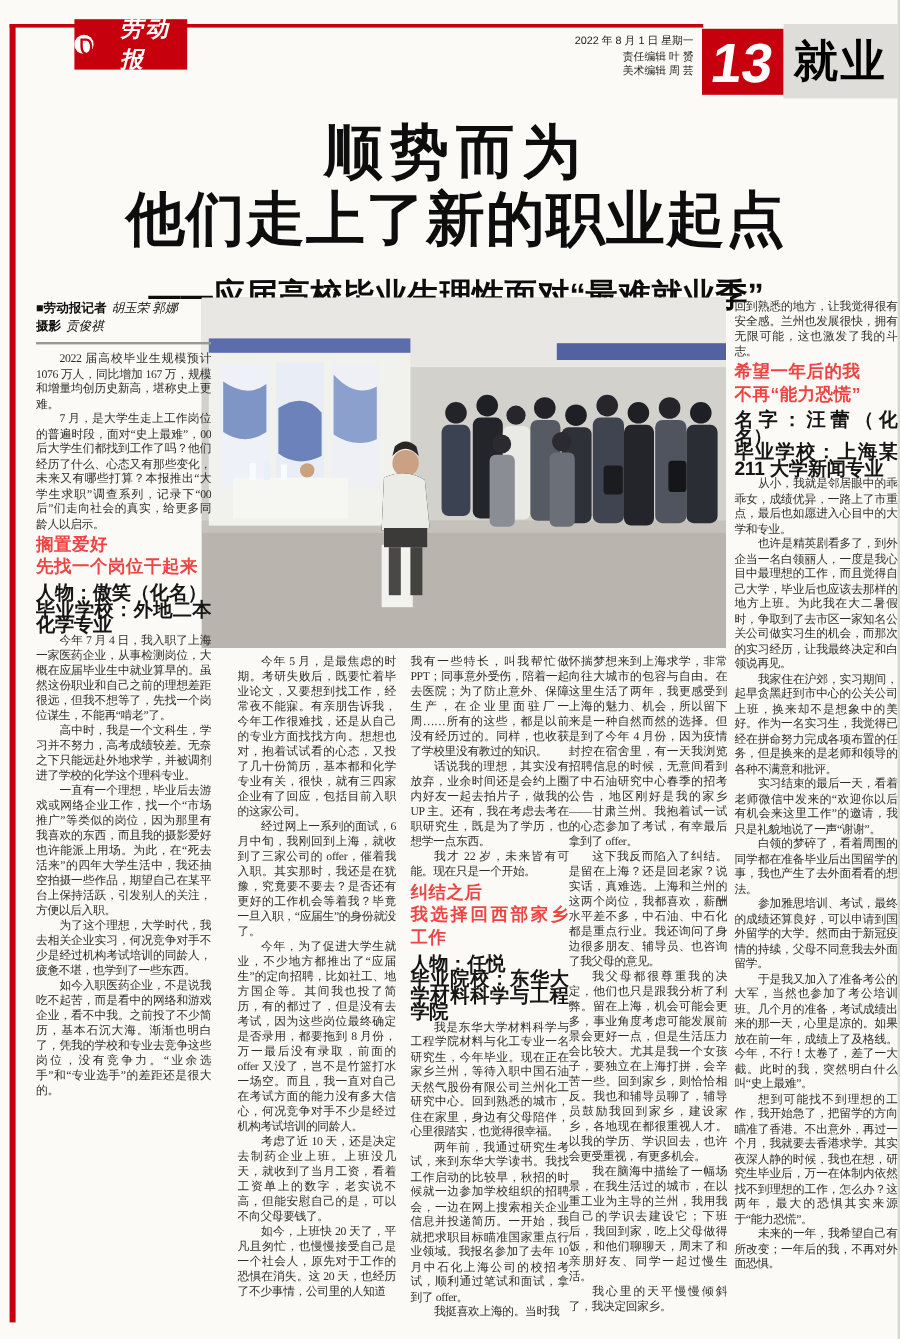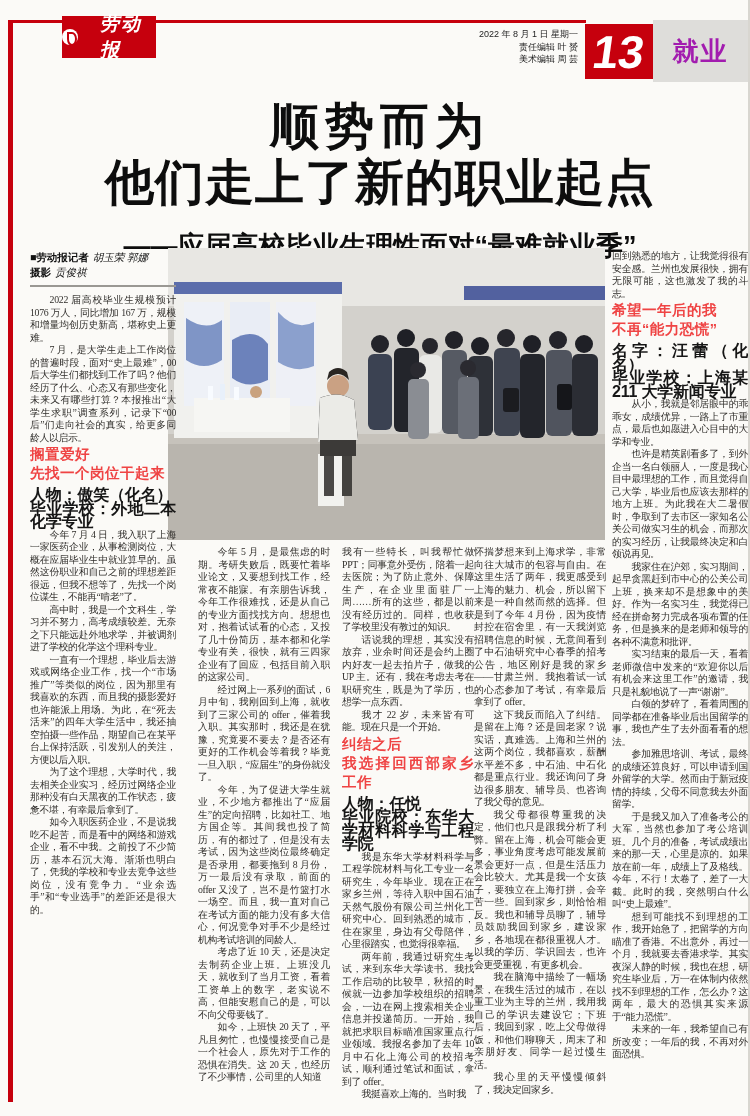--- a/index.html
+++ b/index.html
@@ -16,21 +16,21 @@
   .logo-wordmark{color:#fff;font-weight:bold;font-style:italic;font-size:19px;letter-spacing:2px;
             font-family:"Liberation Serif", serif;}
   .date-block{position:absolute;left:430px;top:28px;width:148px;text-align:right;
             font-family:"Liberation Sans", sans-serif;font-size:9px;line-height:12.5px;color:#1d1d1d;}
   .page-num-box{position:absolute;left:585px;top:24px;width:68px;height:55px;background:#c6000d;
             display:flex;align-items:center;justify-content:center;}
   .page-num-box span{color:#fff;font-family:"Liberation Sans", sans-serif;font-weight:bold;
             font-size:46px;transform:skewX(-8deg);}
   .section-panel{position:absolute;left:653px;top:20px;width:95px;height:62px;background:#dedddA;
             display:flex;align-items:center;justify-content:center;}
-  .section-panel span{font-size:26px;font-weight:bold;color:#a21caf;letter-spacing:2px;
+  .section-panel span{font-size:37px;font-weight:bold;color:#000000;letter-spacing:2px;
             font-family:"Liberation Sans", sans-serif;}
   .edge-line-right{position:absolute;right:0;top:0;width:2px;height:1116px;background:#d8d6d0;}
   
   .hl{position:absolute;left:30px;width:700px;text-align:center;font-weight:bold;color:#0d0d0d;
       font-family:"Liberation Sans", sans-serif;white-space:nowrap;}
   .hl1{top:94px;font-size:49px;letter-spacing:6px;}
   .hl2{top:150px;font-size:49px;letter-spacing:1px;}
   .hl-sub{top:228px;font-size:27px;letter-spacing:0;}
   
   .photo{position:absolute;left:168px;top:248px;width:437px;height:292px;margin:0;
@@ -180,21 +180,21 @@
       <hr class="byline-rule">
       <p class="para">2022 届高校毕业生规模预计 1076 万人，同比增加 167 万，规模和增量均创历史新高，堪称史上更难。</p>
       <p class="para">7 月，是大学生走上工作岗位的普遍时段，面对“史上最难”，00 后大学生们都找到工作了吗？他们经历了什么、心态又有那些变化，未来又有哪些打算？本报推出“大学生求职”调查系列，记录下“00 后”们走向社会的真实，给更多同龄人以启示。</p>
       <h3 class="col-subhead">搁置爱好
 先找一个岗位干起来</h3>
       <div class="person-label">人物：傲笑（化名）</div>
       <div class="person-label">毕业学校：外地二本化学专业</div>
       <p class="para">今年 7 月 4 日，我入职了上海一家医药企业，从事检测岗位，大概在应届毕业生中就业算早的。虽然这份职业和自己之前的理想差距很远，但我不想等了，先找一个岗位谋生，不能再“啃老”了。</p>
       <p class="para">高中时，我是一个文科生，学习并不努力，高考成绩较差。无奈之下只能远赴外地求学，并被调剂进了学校的化学这个理科专业。</p>
       <p class="para">一直有一个理想，毕业后去游戏或网络企业工作，找一个“市场推广”等类似的岗位，因为那里有我喜欢的东西，而且我的摄影爱好也许能派上用场。为此，在“死去活来”的四年大学生活中，我还抽空拍摄一些作品，期望自己在某平台上保持活跃，引发别人的关注，方便以后入职。</p>
-      <p class="para">为了这个理想，大学时代，我去相关企业实习，经历过网络企业那种没有白天黑夜的工作状态，疲惫不堪，有幸最后拿到了。</p>
+      <p class="para">为了这个理想，大学时代，我去相关企业实习，何况竞争对手不少是经过机构考试培训的同龄人，疲惫不堪，也学到了一些东西。</p>
       <p class="para">如今入职医药企业，不是说我吃不起苦，而是看中的网络和游戏企业，看不中我。之前投了不少简历，基本石沉大海。渐渐也明白了，凭我的学校和专业去竞争这些岗位，没有竞争力。“业余选手”和“专业选手”的差距还是很大的。</p>
     </div>
   <div class="col col-2">
       <p class="para">今年 5 月，是最焦虑的时期。考研失败后，既要忙着毕业论文，又要想到找工作，经常夜不能寐。有亲朋告诉我，今年工作很难找，还是从自己的专业方面找找方向。想想也对，抱着试试看的心态，又投了几十份简历，基本都和化学专业有关，很快，就有三四家企业有了回应，包括目前入职的这家公司。</p>
       <p class="para">经过网上一系列的面试，6 月中旬，我刚回到上海，就收到了三家公司的 offer，催着我入职。其实那时，我还是在犹豫，究竟要不要去？是否还有更好的工作机会等着我？毕竟一旦入职，“应届生”的身份就没了。</p>
       <p class="para">今年，为了促进大学生就业，不少地方都推出了“应届生”的定向招聘，比如社工、地方国企等。其间我也投了简历，有的都过了，但是没有去考试，因为这些岗位最终确定是否录用，都要拖到 8 月份，万一最后没有录取，前面的 offer 又没了，岂不是竹篮打水一场空。而且，我一直对自己在考试方面的能力没有多大信心，何况竞争对手不少是经过机构考试培训的同龄人。</p>
       <p class="para">考虑了近 10 天，还是决定去制药企业上班。上班没几天，就收到了当月工资，看着工资单上的数字，老实说不高，但能安慰自己的是，可以不向父母要钱了。</p>
       <p class="para">如今，上班快 20 天了，平凡且匆忙，也慢慢接受自己是一个社会人，原先对于工作的恐惧在消失。这 20 天，也经历了不少事情，公司里的人知道</p>
     </div>
   <div class="col col-3">

